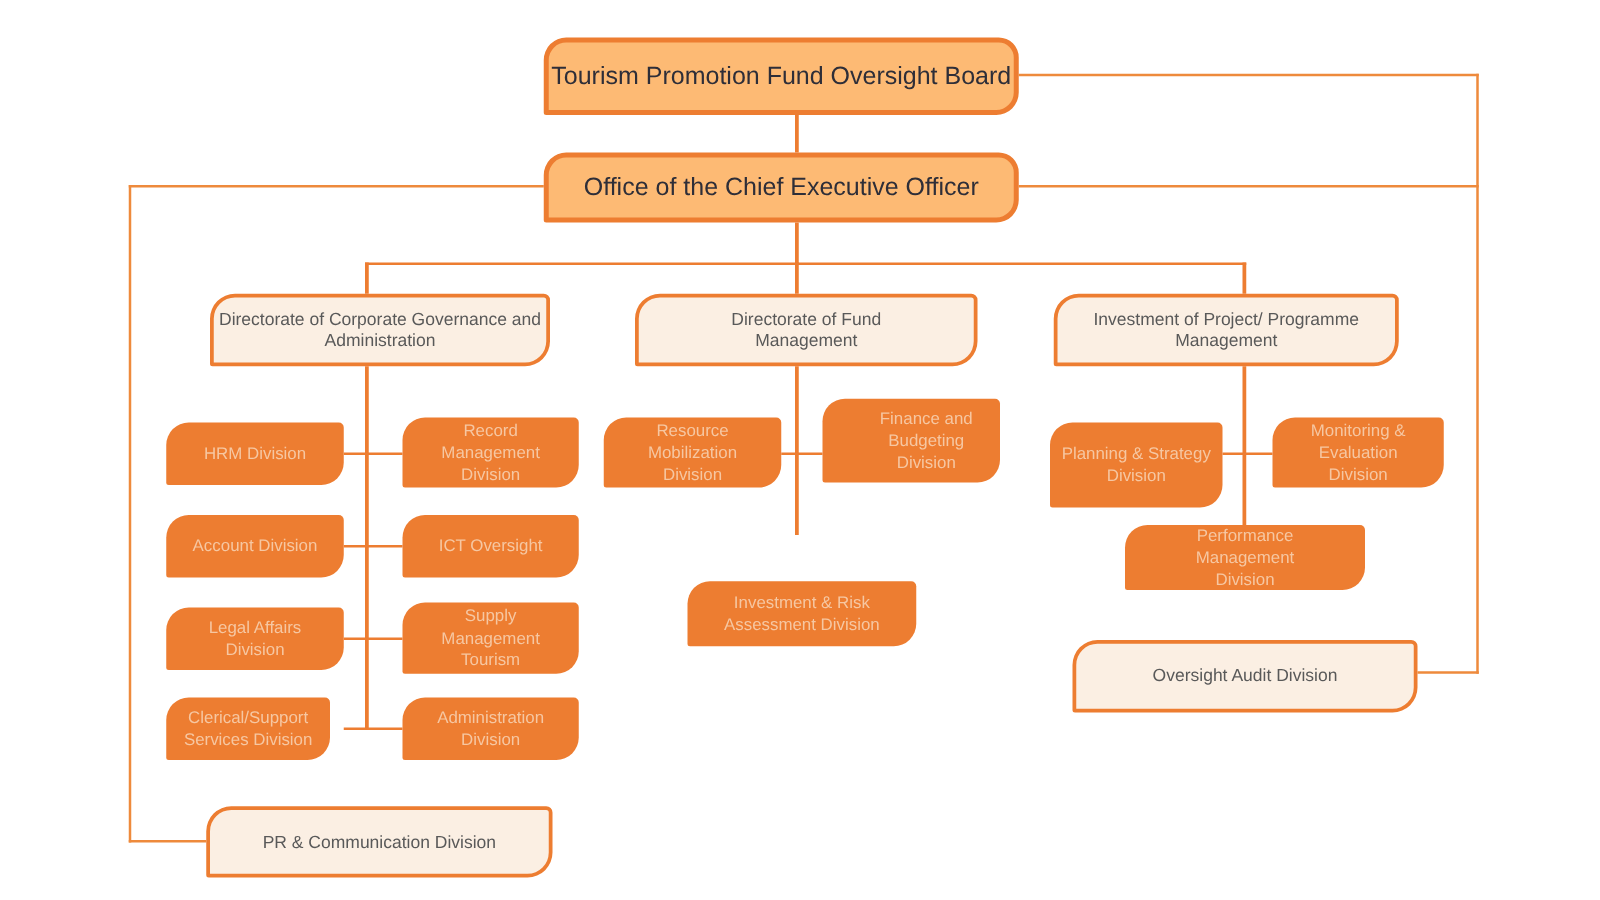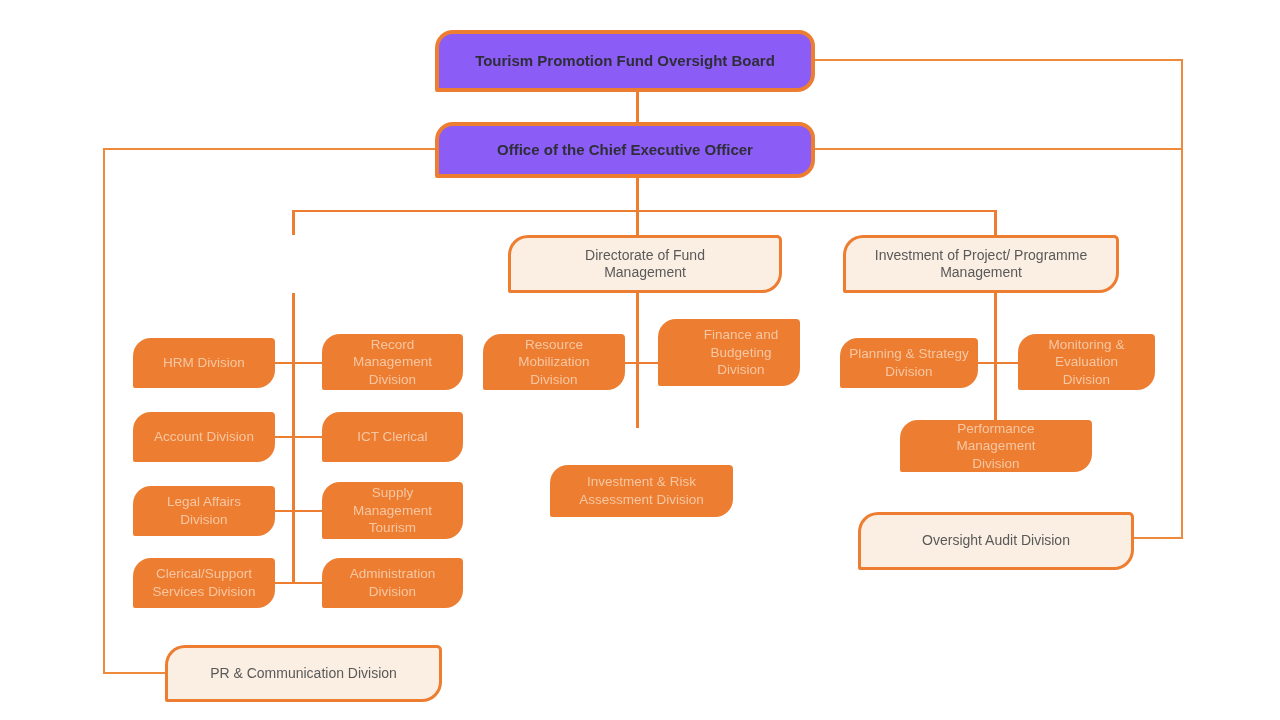--- a/index.html
+++ b/index.html
@@ -7,23 +7,23 @@
     position:relative;width:1280px;height:720px;background:#ffffff;overflow:hidden;
     font-family:"Liberation Sans", sans-serif;
   }
   .node{
     position:absolute;display:flex;align-items:center;justify-content:center;
     text-align:center;box-sizing:border-box;line-height:1.25;
   }
   .node span{display:block;}
   
   .main{
-    background:#8b5cf6;border:4px solid #ED7D31;
+    background:#fdba74;border:4px solid #ED7D31;
     border-radius:18px 16px 18px 2px;
-    color:#2E2E38;font-weight:bold;font-size:15px;
+    color:#2E2E38;font-weight:normal;font-size:20px;
   }
   
   .dir{
     background:#FBEFE3;border:3px solid #ED7D31;
     border-radius:20px 5px 20px 2px;
     color:#595959;font-size:14px;
   }
   
   .division{
     background:#ED7D31;border:none;
@@ -66,63 +66,66 @@
   <div class="line thin" style="left:103px;top:148px;width:2px;height:526px;"></div>
   <div class="line thin" style="left:103px;top:672px;width:62px;height:2px;"></div>
 
   <div class="node main" style="left:435px;top:30px;width:380px;height:62px;">
     <span>Tourism Promotion Fund Oversight Board</span>
   </div>
   <div class="node main" style="left:435px;top:122px;width:380px;height:56px;">
     <span>Office of the Chief Executive Officer</span>
   </div>
 
+  <div class="node dir" style="left:168px;top:235px;width:272px;height:58px;">
+    <span>Directorate of Corporate Governance and Administration</span>
+  </div>
   <div class="node dir" style="left:508px;top:235px;width:274px;height:58px;">
     <span style="max-width:180px;">Directorate of Fund Management</span>
   </div>
   <div class="node dir" style="left:843px;top:235px;width:276px;height:58px;">
     <span style="max-width:215px;">Investment of Project/ Programme Management</span>
   </div>
 
   <div class="node division" style="left:133px;top:338px;width:142px;height:50px;">
     <span>HRM Division</span>
   </div>
   <div class="node division" style="left:322px;top:334px;width:141px;height:56px;">
     <span style="max-width:100px;">Record Management Division</span>
   </div>
   <div class="node division" style="left:133px;top:412px;width:142px;height:50px;">
     <span>Account Division</span>
   </div>
   <div class="node division" style="left:322px;top:412px;width:141px;height:50px;">
-    <span>ICT Clerical</span>
+    <span>ICT Oversight</span>
   </div>
   <div class="node division" style="left:133px;top:486px;width:142px;height:50px;">
     <span style="max-width:100px;">Legal Affairs Division</span>
   </div>
   <div class="node division" style="left:322px;top:482px;width:141px;height:57px;">
     <span style="max-width:100px;">Supply Management Tourism</span>
   </div>
-  <div class="node division" style="left:133px;top:558px;width:142px;height:50px;">
+  <div class="node division" style="left:133px;top:558px;width:131px;height:50px;">
     <span>Clerical/Support Services Division</span>
   </div>
   <div class="node division" style="left:322px;top:558px;width:141px;height:50px;">
     <span style="max-width:105px;">Administration Division</span>
   </div>
 
   <div class="node division" style="left:483px;top:334px;width:142px;height:56px;">
     <span style="max-width:110px;">Resource Mobilization Division</span>
   </div>
   <div class="node division" style="left:658px;top:319px;width:142px;height:67px;padding-left:24px;">
     <span style="max-width:95px;">Finance and Budgeting Division</span>
   </div>
   <div class="node division" style="left:550px;top:428px;width:183px;height:52px;margin-top:37px;">
     <span style="max-width:128px;">Investment &amp; Risk Assessment Division</span>
   </div>
 
-  <div class="node division" style="left:840px;top:338px;width:138px;height:50px;">
+  <div class="node division" style="left:840px;top:338px;width:138px;height:68px;">
     <span style="max-width:125px;">Planning &amp; Strategy Division</span>
   </div>
   <div class="node division" style="left:900px;top:420px;width:192px;height:52px;">
     <span style="max-width:115px;">Performance Management Division</span>
   </div>
   <div class="node division" style="left:1018px;top:334px;width:137px;height:56px;">
     <span style="max-width:100px;">Monitoring &amp; Evaluation Division</span>
   </div>
 
   <div class="node dir" style="left:858px;top:512px;width:276px;height:58px;">

